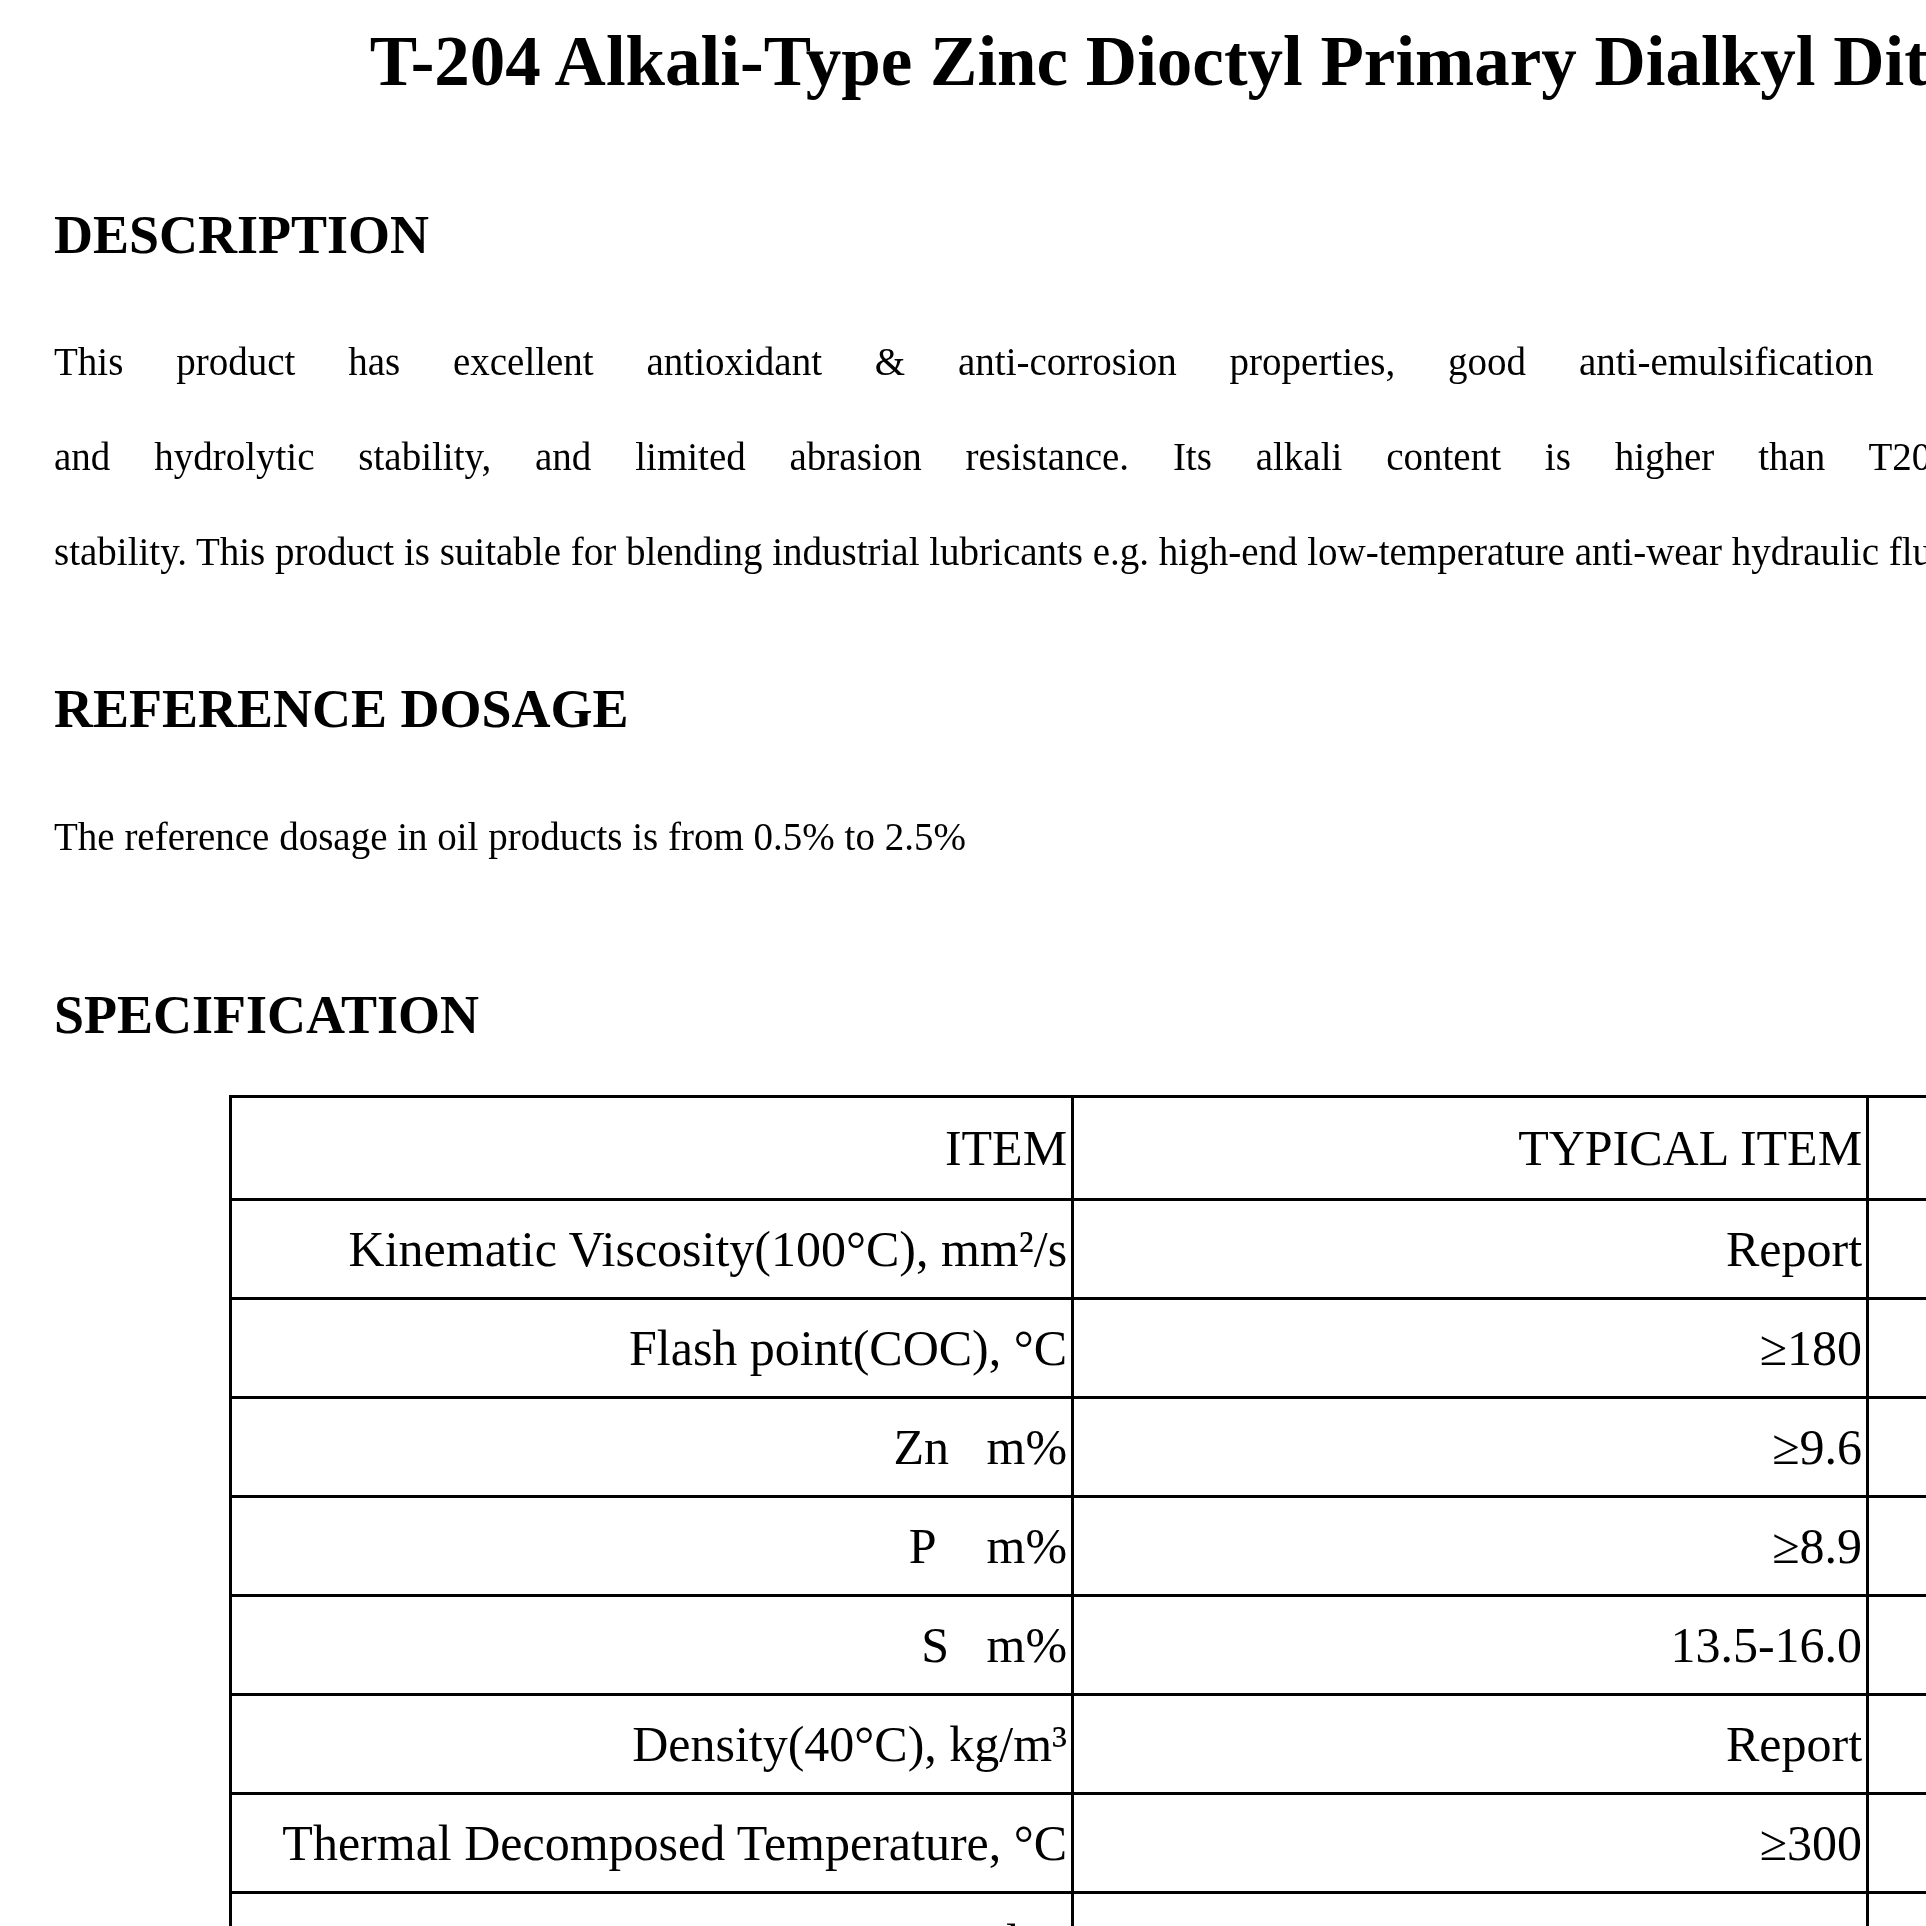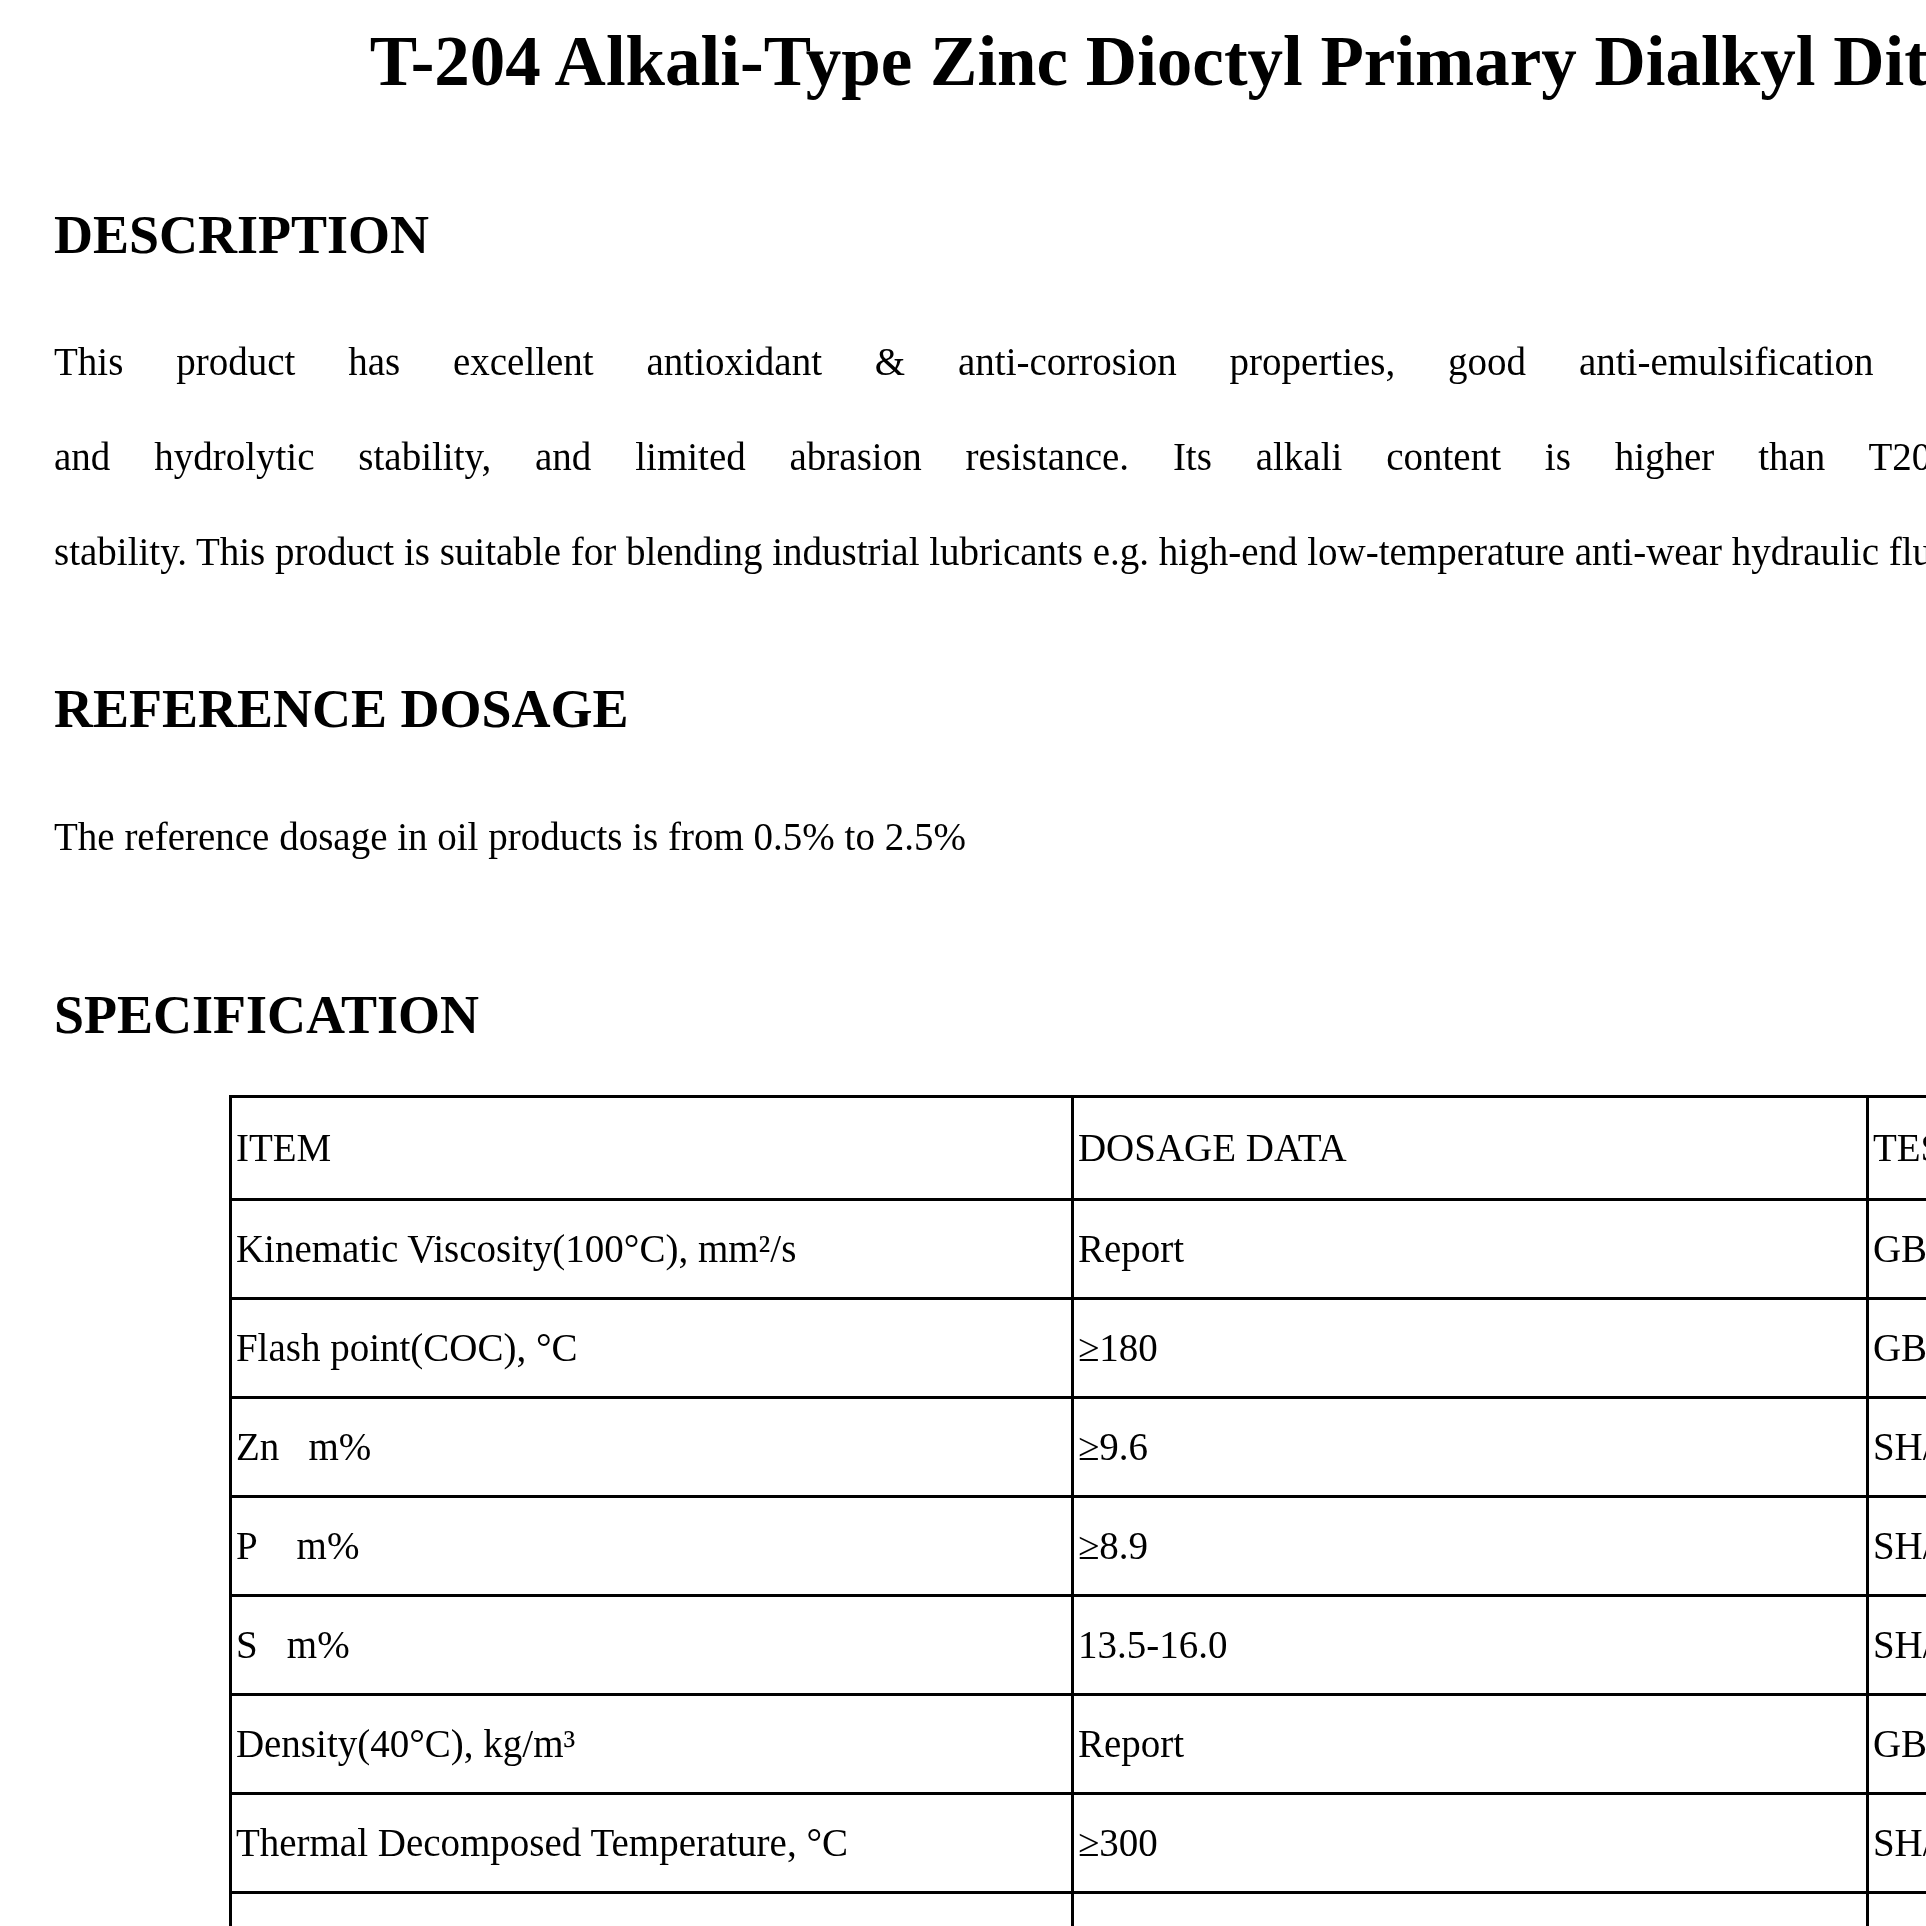--- a/index.html
+++ b/index.html
@@ -51,24 +51,24 @@
     table-layout: fixed;
     margin-top: 26px;
     margin-left: 175px;
     width: 2111px;
   }
   .spec-table col.c1 { width: 842px; }
   .spec-table col.c2 { width: 795px; }
   .spec-table col.c3 { width: 473px; }
   .spec-table th, .spec-table td {
     border: 3.5px solid #000000;
-    text-align: left;
+    text-align: right;
     vertical-align: middle;
     font-weight: normal;
-    font-size: 39px;
+    font-size: 50px;
     line-height: 50px;
     padding: 0 3.9px;
     overflow: hidden;
   }
   .spec-table th { height: 100px; }
   .spec-table td { height: 96px; }
 </style>
 </head>
 <body>
 
@@ -95,21 +95,21 @@
 
     <table class="spec-table">
       <colgroup>
           <col class="c1">
           <col class="c2">
           <col class="c3">
         </colgroup>
       <thead>
         <tr>
           <th>ITEM</th>
-          <th>DOSAGE DATA</th>
+          <th>TYPICAL ITEM</th>
           <th>TEST METHOD</th>
         </tr>
       </thead>
       <tbody>
         <tr>
           <td>Kinematic Viscosity(100°C), mm²/s</td>
           <td>Report</td>
           <td>GB/T265</td>
         </tr>
         <tr>

